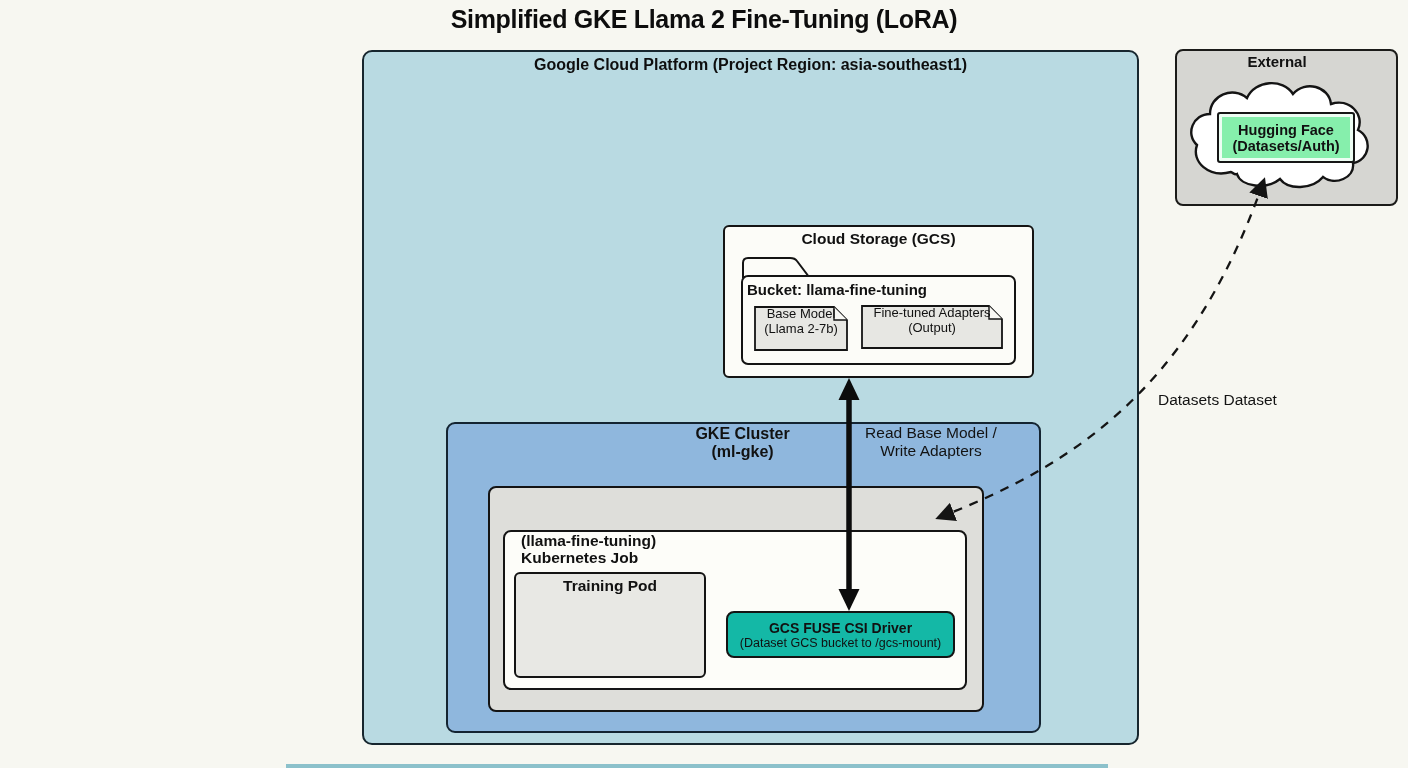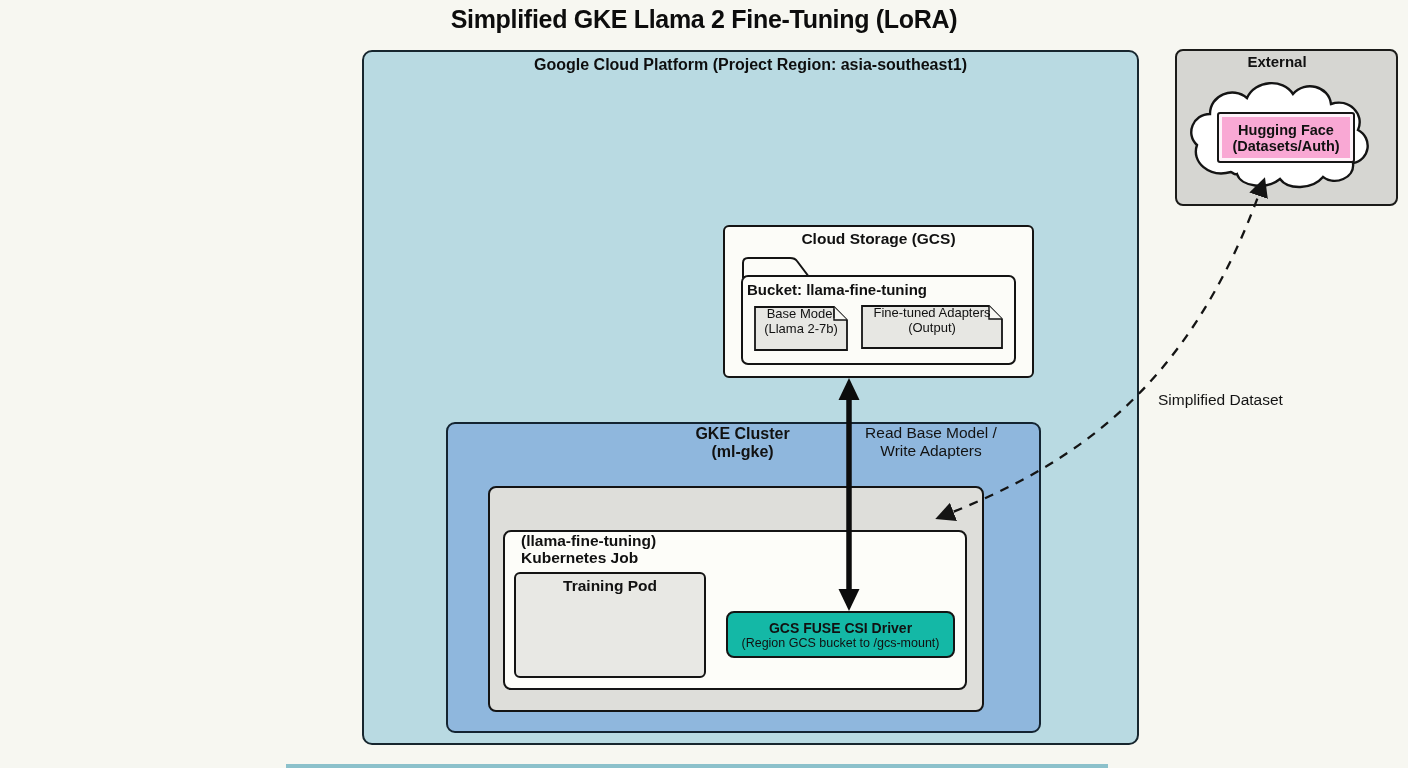--- a/index.html
+++ b/index.html
@@ -28,21 +28,21 @@
   
   #external-box{
     left:1175px;top:49px;width:223px;height:157px;
     background:#d6d6d2;border:2.5px solid #1b1b19;border-radius:8px;
     box-sizing:border-box;
   }
   #external-label{left:1175px;top:53px;width:204px;font-size:15px;font-weight:bold;text-align:center;}
   #hf-cloud-svg{left:1183px;top:72px;}
   #hf-box{
     left:1217px;top:112px;width:138px;height:51px;
-    background:#f9a8d4;border:2px solid #161616;border-radius:3px;
+    background:#86efac;border:2px solid #161616;border-radius:3px;
     box-shadow:inset 0 0 0 3px rgba(255,255,255,.85);
     display:flex;flex-direction:column;align-items:center;justify-content:center;
     font-size:14.5px;font-weight:bold;line-height:16px;box-sizing:border-box;
   }
 
   
   #gcs-box{
     left:723px;top:225px;width:311px;height:153px;
     background:#fcfcf8;border:2px solid #141414;border-radius:6px;
     box-sizing:border-box;
@@ -165,28 +165,28 @@
 <div class="abs" id="job-label">
   <div>(llama-fine-tuning)</div>
   <div>Kubernetes Job</div>
 </div>
 
 <div class="abs" id="pod-box"></div>
 <div class="abs" id="pod-label">Training Pod</div>
 
 <div class="abs" id="fuse-box">
   <span id="fuse-line1">GCS FUSE CSI Driver</span>
-  <span id="fuse-line2">(Region GCS bucket to /gcs-mount)</span>
+  <span id="fuse-line2">(Dataset GCS bucket to /gcs-mount)</span>
 </div>
 
 <div class="abs" id="read-label">
   <div>Read Base Model /</div>
   <div>Write Adapters</div>
 </div>
-<div class="abs" id="downloads-label">Simplified Dataset</div>
+<div class="abs" id="downloads-label">Datasets Dataset</div>
 
 <svg class="abs" id="arrows-svg" width="1408" height="768" viewBox="0 0 1408 768">
   <defs>
     <marker id="dash-arrow" viewBox="0 0 10 10" refX="8.5" refY="5" markerWidth="8.5" markerHeight="8.5" orient="auto-start-reverse">
       <path d="M0,0 L10,5 L0,10 z" fill="#141414"></path>
     </marker>
   </defs>
 
   <g>
     <line x1="849" y1="395" x2="849" y2="594" stroke="#0c0c0c" stroke-width="5.5"></line>

